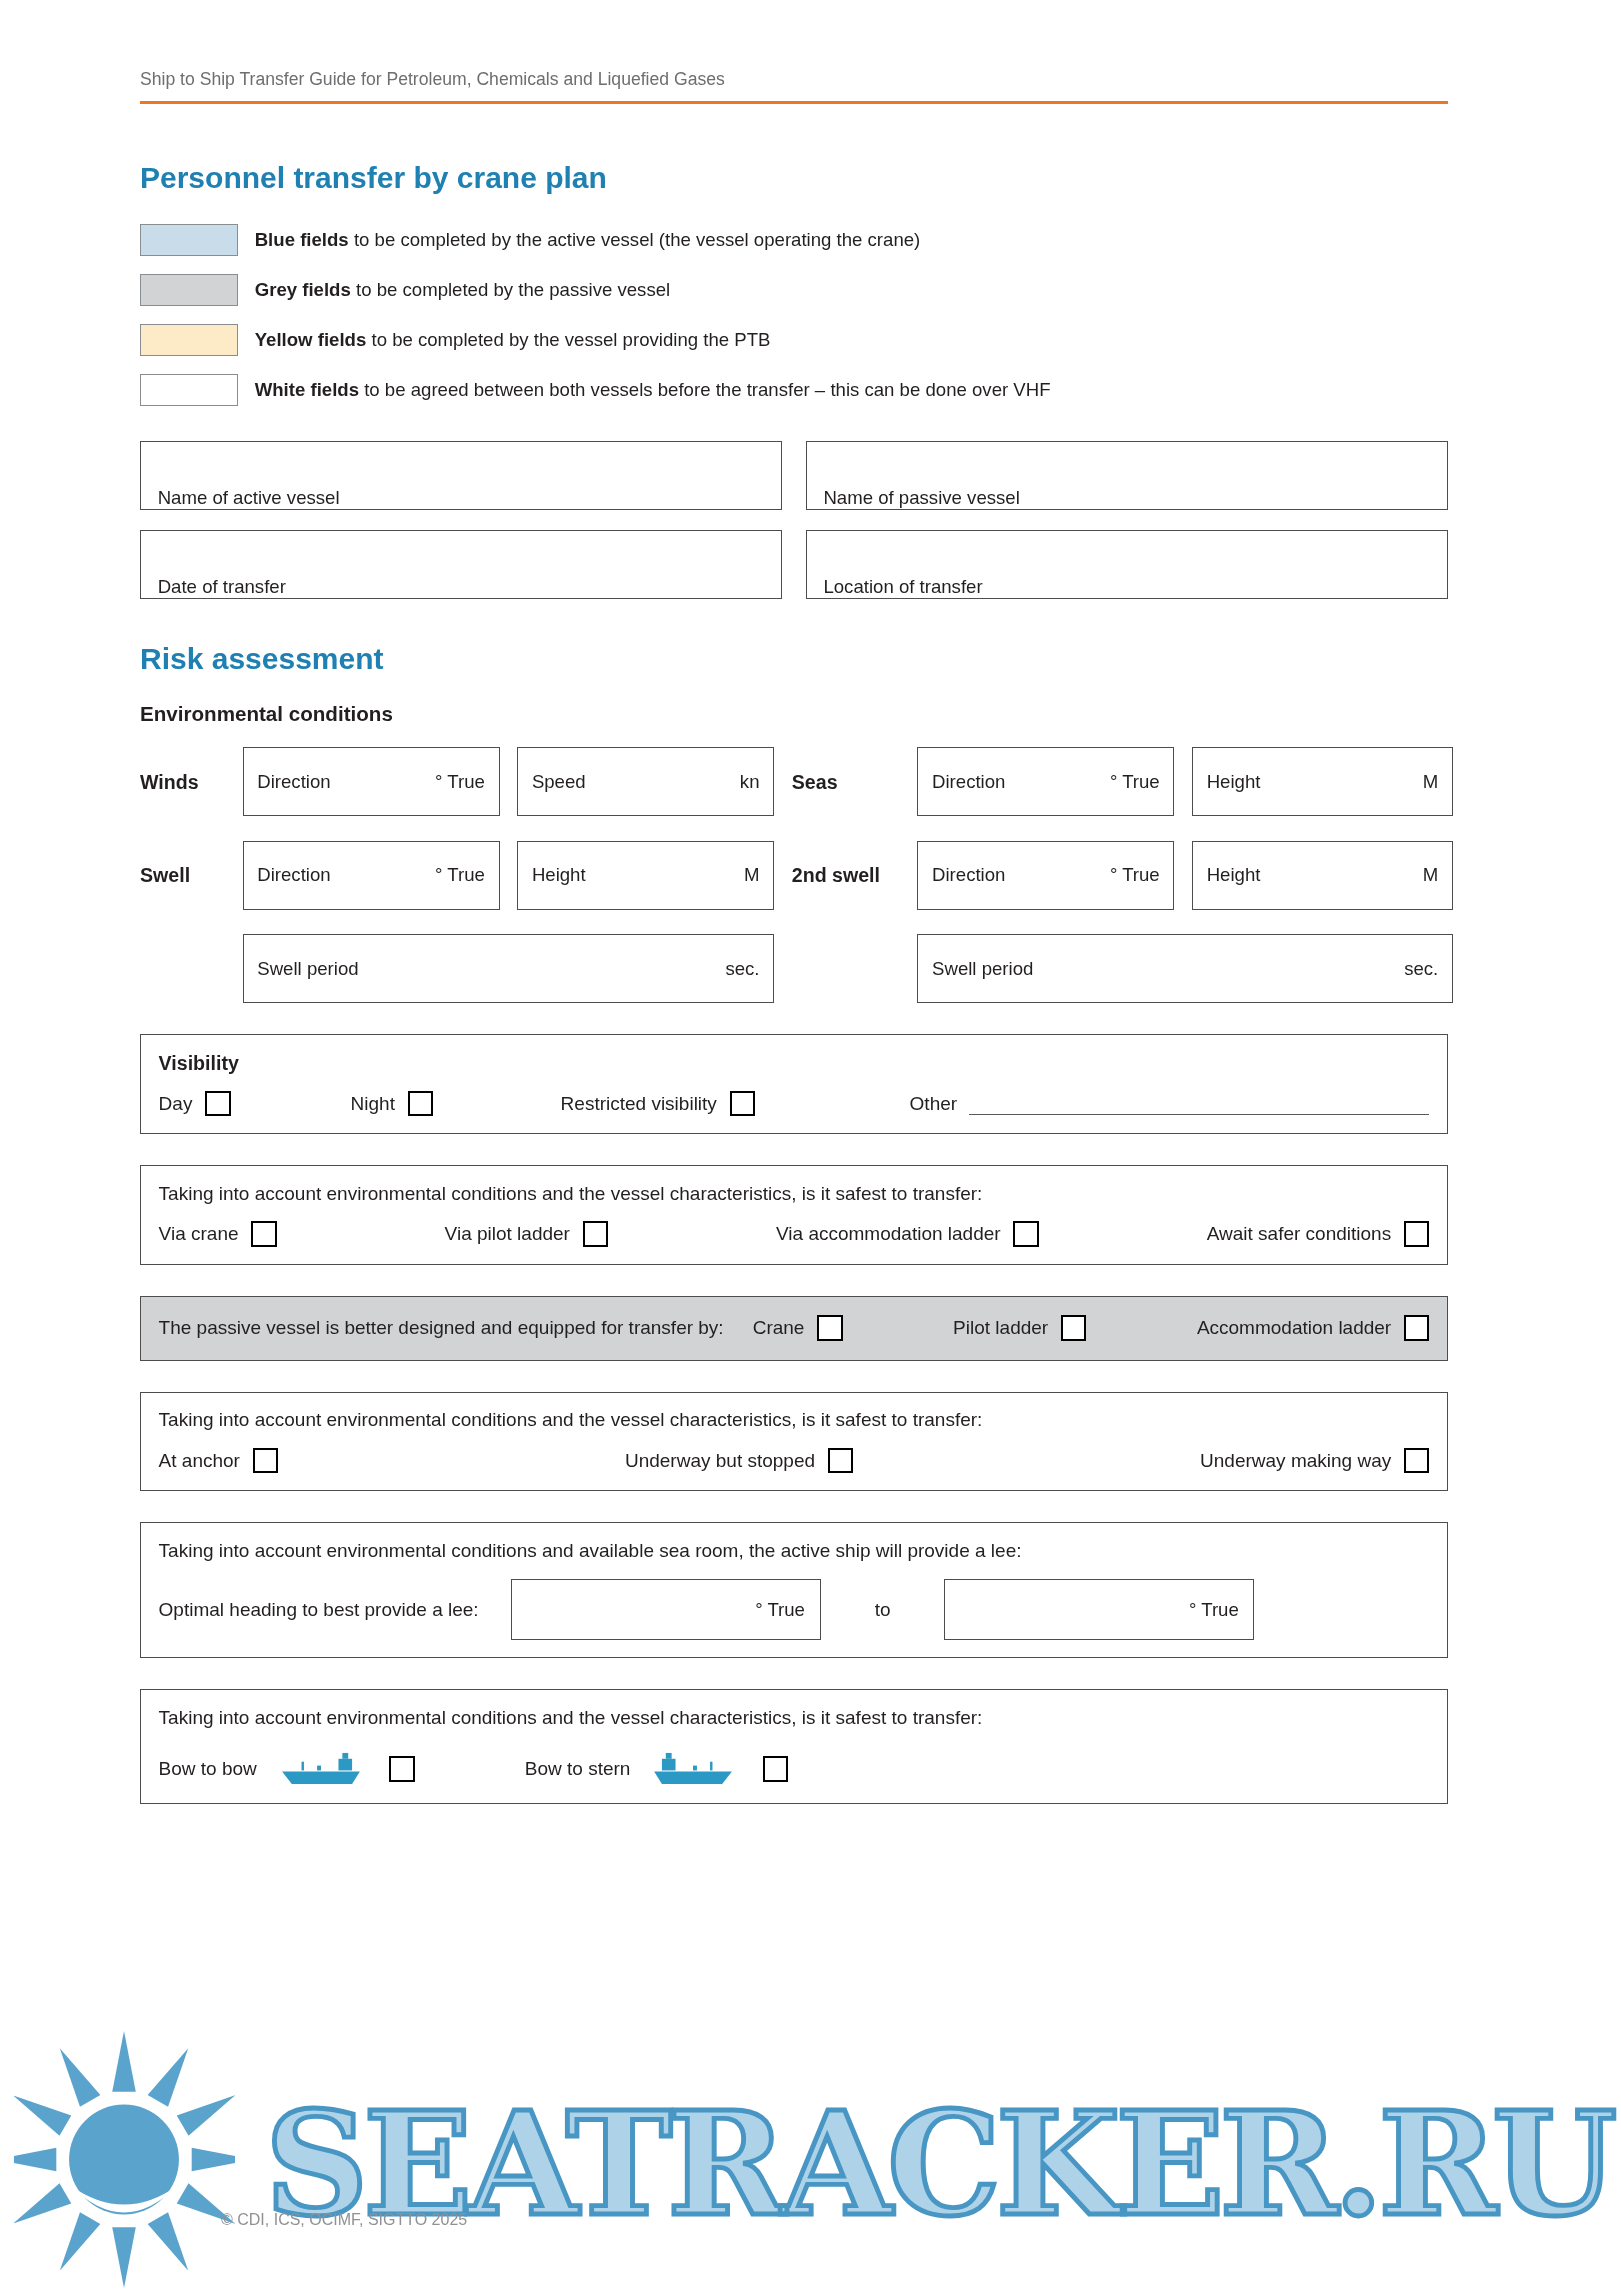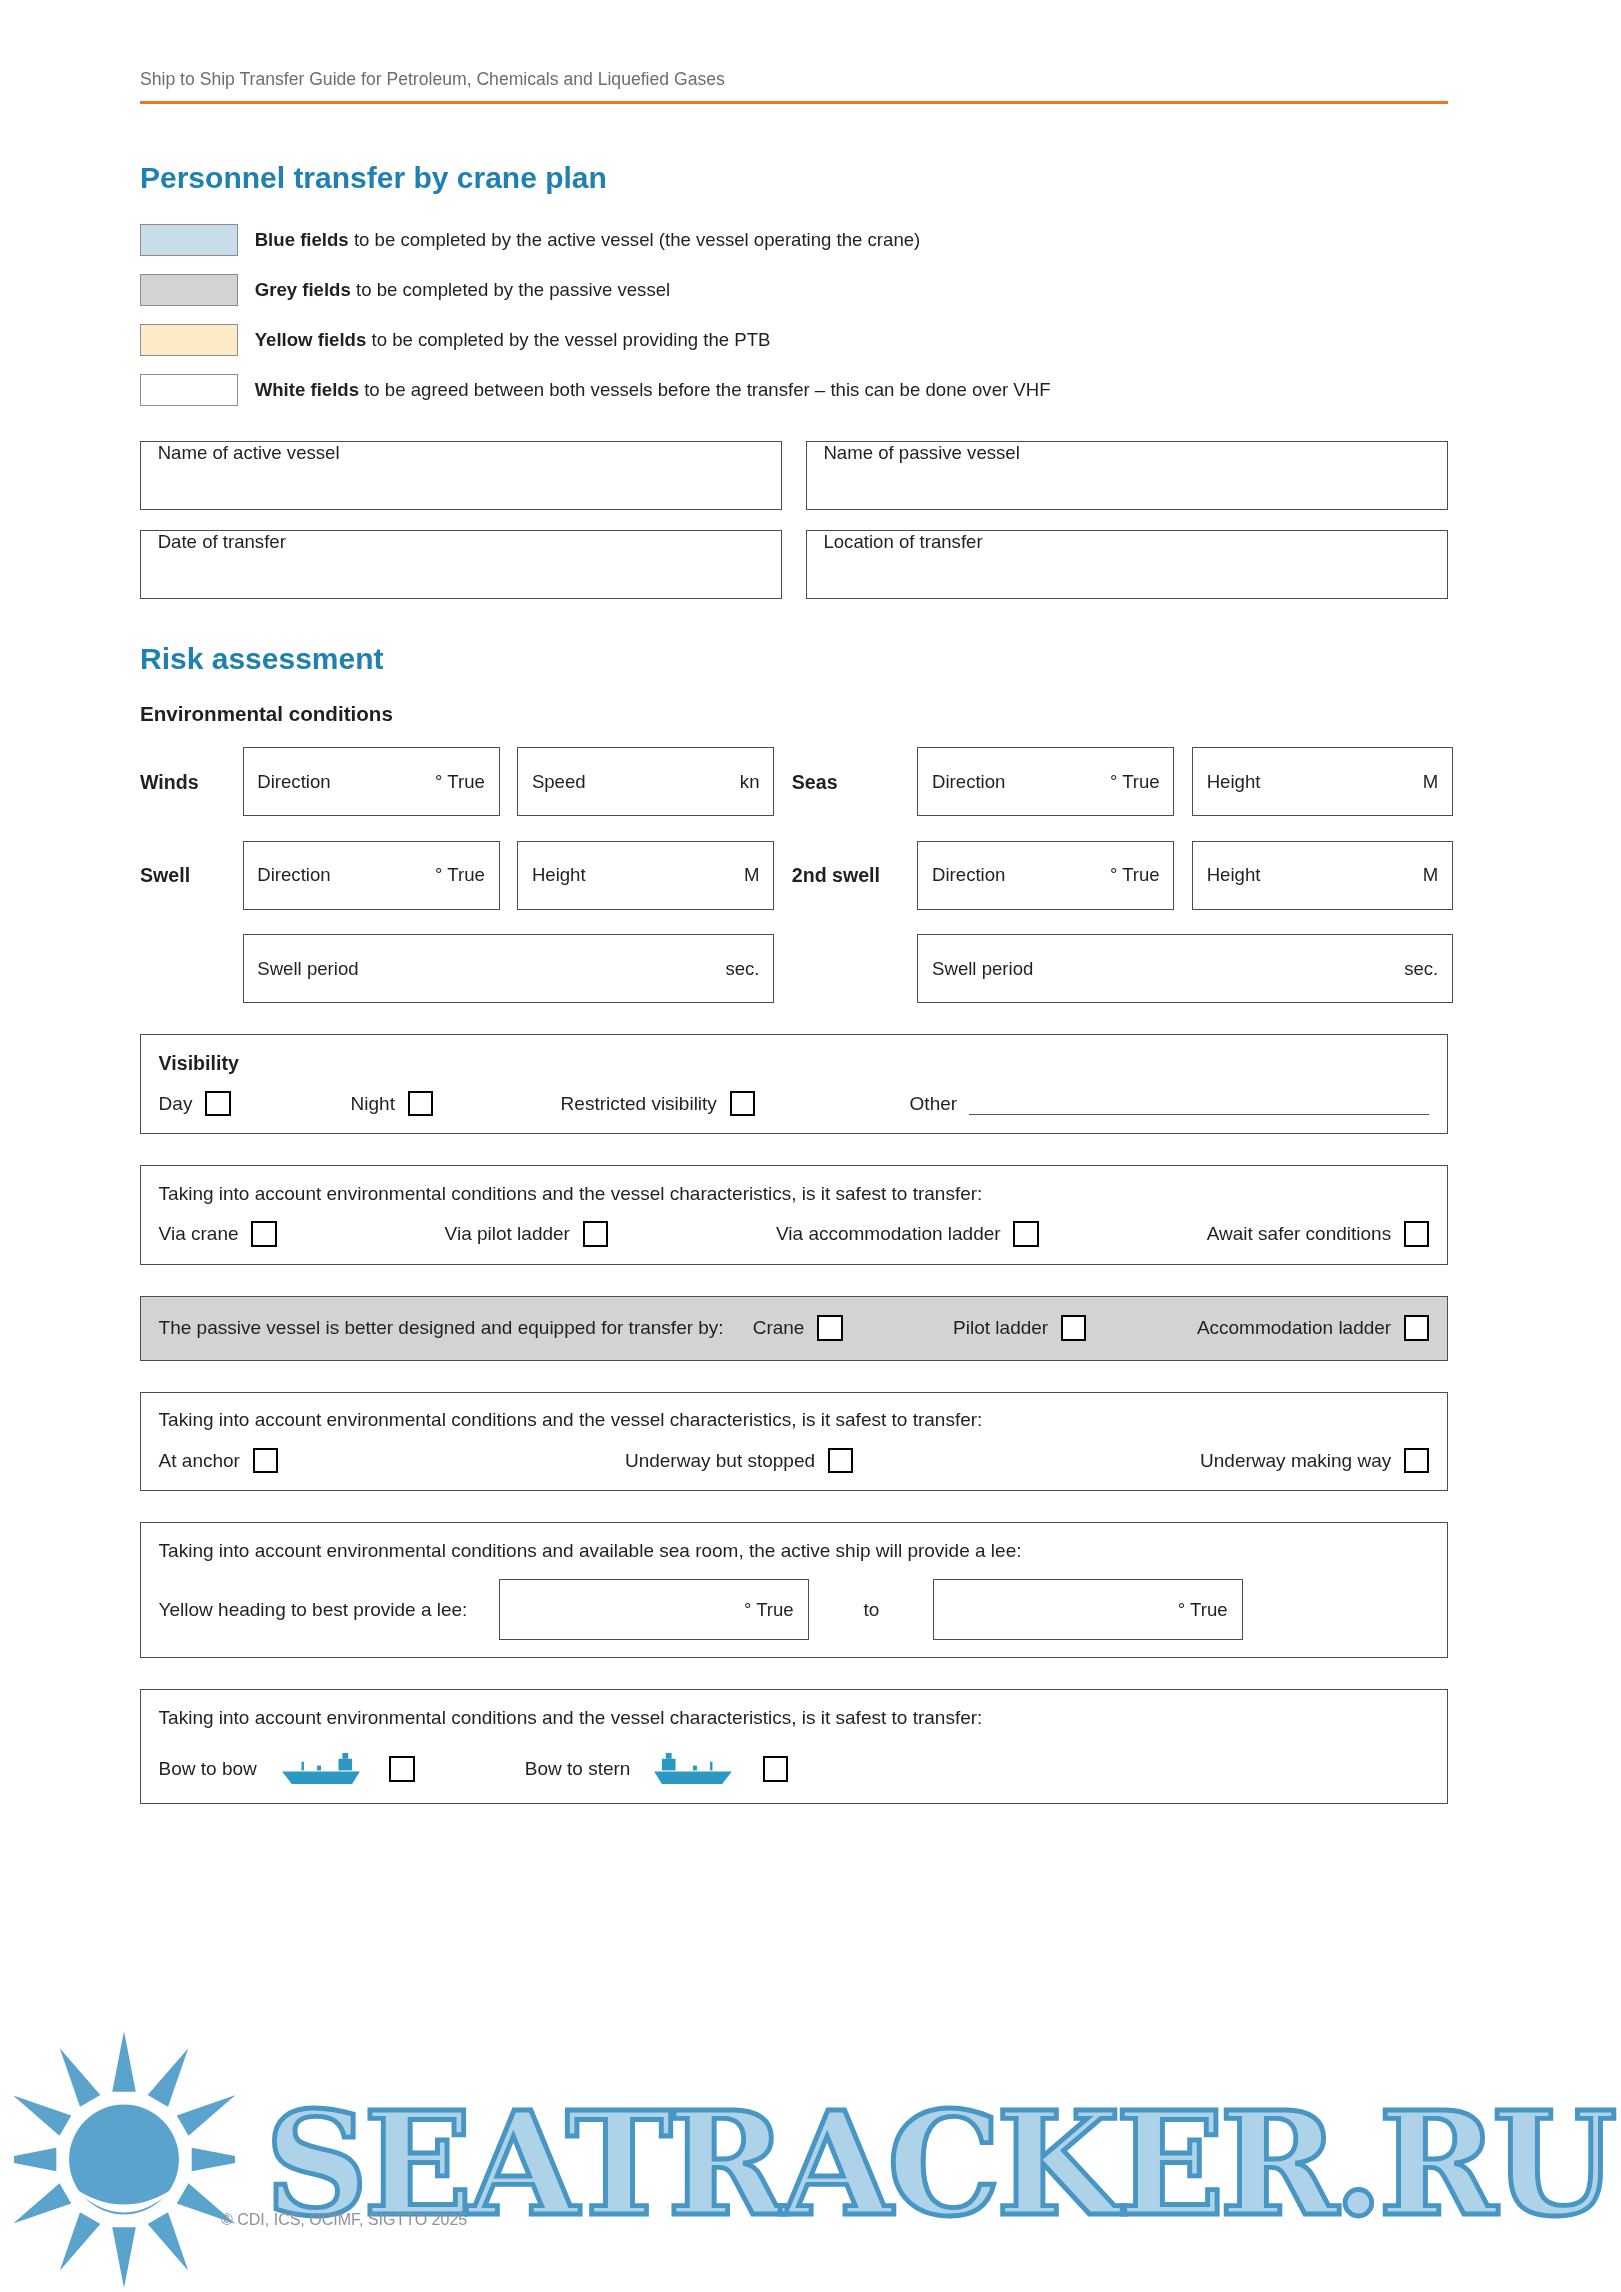--- a/index.html
+++ b/index.html
@@ -17,21 +17,21 @@
   .risk-title { margin-top:43px; font-size:30px; font-weight:bold; color:#1f80b2; }
   .env-heading { margin-top:25.5px; font-size:20.6px; font-weight:bold; }
 
   .legend { margin-top:29px; display:flex; flex-direction:column; gap:18px; }
   .legend-row { display:flex; align-items:center; }
   .swatch { width:98px; height:32px; border:1px solid #8a8d8f; flex:none; background:#fff; }
   .legend-text { margin-left:16.7px; font-size:18.6px; }
   .legend-text b { font-weight:bold; }
 
   .vessel-grid { margin-top:35px; display:grid; grid-template-columns:1fr 1fr; column-gap:23.5px; row-gap:20.6px; }
-  .vessel-box { height:69px; border:1px solid #4d4d4f; display:flex; align-items:flex-start; padding:0 16.7px; font-size:18.6px; background:#fff; }
+  .vessel-box { height:69px; border:1px solid #4d4d4f; display:flex; align-items:flex-end; padding:0 16.7px; font-size:18.6px; background:#fff; }
 
   .env-grid { margin-top:21.6px; display:grid; grid-template-columns:85px 257px 257px 108px 257px 261px; column-gap:17.6px; row-gap:24.5px; align-items:center; }
   .env-label { font-size:19.6px; font-weight:bold; line-height:1.15; }
   .field { height:69px; border:1px solid #4d4d4f; display:flex; align-items:center; justify-content:space-between; padding:0 13.7px; font-size:18.6px; background:#fff; }
   .span2-left { grid-column:2 / span 2; }
   .span2-right { grid-column:5 / span 2; }
 
   .box { border:1px solid #4d4d4f; margin-top:31px; padding:16.7px 17.6px; font-size:19px; background:#fff; }
   .q-text { font-size:19px; }
   .checkbox { width:25.5px; height:25.5px; border:2px solid #000; display:inline-block; flex:none; background:#fff; }
@@ -245,21 +245,21 @@
         <span class="check-group">
           <span>Underway making way</span>
           <span class="checkbox"></span>
         </span>
       </div>
     </div>
 
     <div class="box">
       <div class="q-text">Taking into account environmental conditions and available sea room, the active ship will provide a lee:</div>
       <div class="lee-row">
-        <span>Yellow heading to best provide a lee:</span>
+        <span>Optimal heading to best provide a lee:</span>
         <span class="lee-field lee-f1">
           <span>° True</span>
         </span>
         <span class="lee-to">to</span>
         <span class="lee-field">
           <span>° True</span>
         </span>
       </div>
     </div>
 

